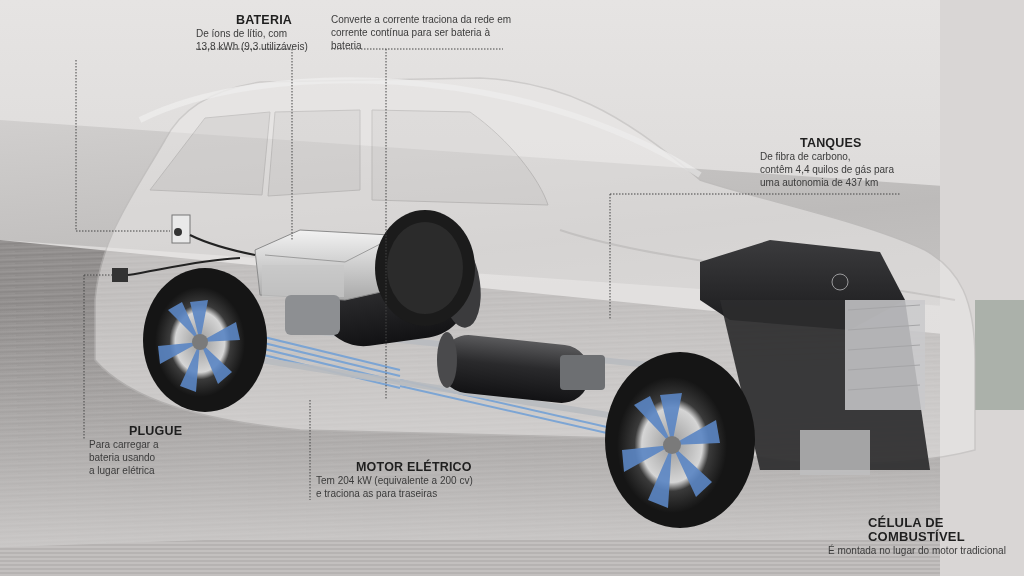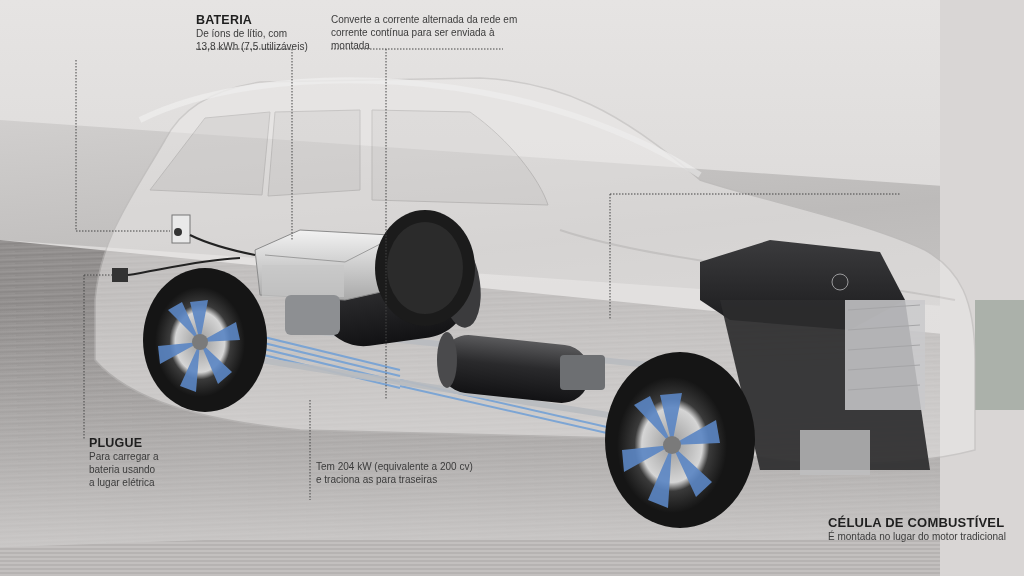--- a/index.html
+++ b/index.html
@@ -23,29 +23,29 @@
               background: repeating-linear-gradient(180deg, #b6b3b2 0 2px, #c3c0bf 2px 4px);
               clip-path: polygon(0 20%, 20% 0, 100% 0, 100% 100%, 0 100%); }
   .bg-green { position: absolute; left: 975px; top: 300px; width: 49px; height: 110px; background: #9fa89f; opacity: .8; }
 
   
   .car-ghost { position: absolute; left: 0; top: 0; width: 1024px; height: 576px; }
 
   
   .callout { position: absolute; color: #3a3a3a; }
   .callout .title { font-weight: 700; font-size: 12.5px; letter-spacing: .2px; color: #1f1f1f;
-                    font-family: "Liberation Sans", sans-serif; line-height: 14px; }
+                    font-family: "Liberation Sans", sans-serif; line-height: 14px; margin-left: 40px; }
   .callout .desc { font-size: 10px; line-height: 13px; color: #3b3b3b;
                    font-family: Liberation Sans, sans-serif; }
 
   #bocal   { left: 83px;  top: 60px;  width: 100px; }
   #bateria { left: 196px; top: 13px;  width: 130px; }
   #carreg  { left: 331px; top: 13px;  width: 190px; }
   #tanques { left: 760px; top: 136px; width: 150px; }
-  #plugue  { left: 89px;  top: 436px; width: 100px; }
+  #plugue  { left: 89px;  top: 424px; width: 100px; }
   #motor   { left: 316px; top: 460px; width: 170px; }
   #celula  { left: 828px; top: 516px; width: 200px; }
   #celula .title { font-size: 13px; }
 </style>
 </head>
 <body>
 
 <div class="stage">
   <div class="bg-wall"></div>
   <div class="bg-band"></div>
@@ -181,37 +181,44 @@
       <path d="M610 194 L900 194 M610 194 L610 320"></path>
       <path d="M84 275 L84 440 M84 275 L112 275"></path>
       <path d="M310 400 L310 500"></path>
     </g>
   </svg>
 
 
   <div class="callout" id="bateria">
     <div class="title">BATERIA</div>
     <div class="desc">De íons de lítio, com</div>
-    <div class="desc">13,8 kWh (7,5 utilizáveis)</div>
+    <div class="desc">13,8 kWh (9,3 utilizáveis)</div>
   </div>
 
   <div class="callout" id="carreg">
-    <div class="desc">Converte a corrente alternada da rede em</div>
-    <div class="desc">corrente contínua para ser enviada à montada</div>
-  </div>
-
+    <div class="desc">Converte a corrente traciona da rede em</div>
+    <div class="desc">corrente contínua para ser bateria à bateria</div>
+  </div>
+
+  <div class="callout" id="tanques">
+    <div class="title">TANQUES</div>
+    <div class="desc">De fibra de carbono,</div>
+    <div class="desc">contêm 4,4 quilos de gás para</div>
+    <div class="desc">uma autonomia de 437 km</div>
+  </div>
 
   <div class="callout" id="plugue">
     <div class="title">PLUGUE</div>
     <div class="desc">Para carregar a</div>
     <div class="desc">bateria usando</div>
     <div class="desc">a lugar elétrica</div>
   </div>
 
   <div class="callout" id="motor">
+    <div class="title">MOTOR ELÉTRICO</div>
     <div class="desc">Tem 204 kW (equivalente a 200 cv)</div>
     <div class="desc">e traciona as para traseiras</div>
   </div>
 
   <div class="callout" id="celula">
     <div class="title">CÉLULA DE COMBUSTÍVEL</div>
     <div class="desc">É montada no lugar do motor tradicional</div>
   </div>
 </div>
 

